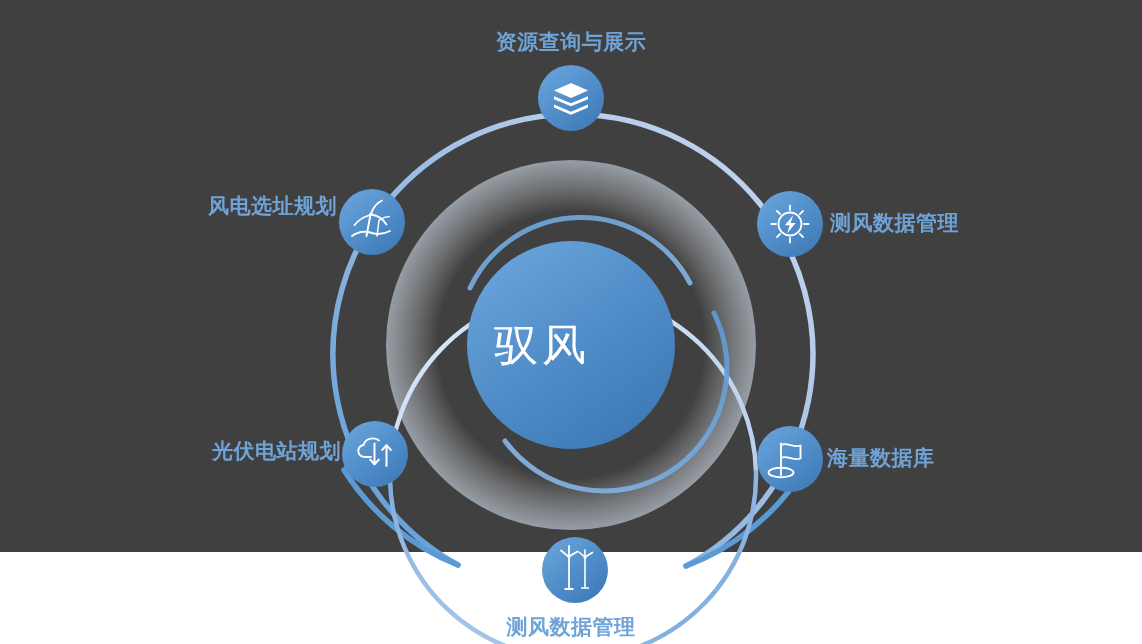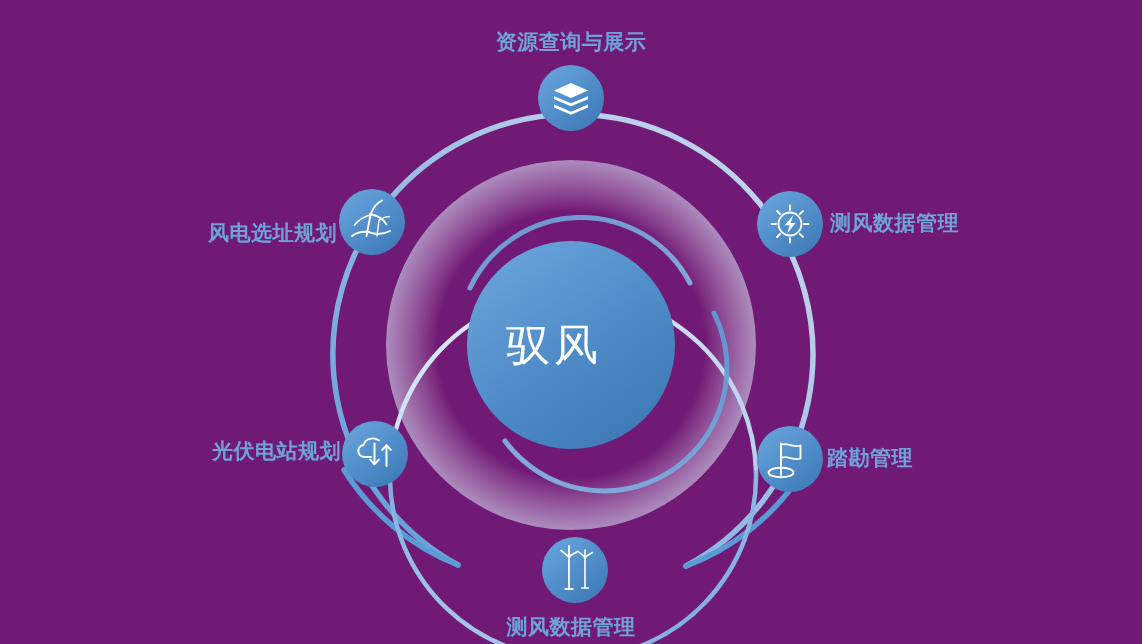--- a/index.html
+++ b/index.html
@@ -9,22 +9,22 @@
   }
   body {
     width: 1142px;
     height: 644px;
     overflow: hidden;
     font-family: "Liberation Sans", "DejaVu Sans", sans-serif;
   }
   #stage {
     position: relative;
     width: 1142px;
-    height: 644px;
-    background: #701a75;
+    height: 552px;
+    background: #404040;
   }
   #diagram-svg {
     position: absolute;
     left: 0;
     top: 0;
     width: 1142px;
     height: 644px;
   }
   .node-label {
     position: absolute;
@@ -32,28 +32,28 @@
     font-weight: bold;
     font-size: 21px;
     letter-spacing: 0.5px;
     color: #6fa3d8;
     white-space: nowrap;
     user-select: none;
     line-height: 1;
   }
   .lbl-top      { left: 571px; top: 31px;  transform: translateX(-50%); }
   .lbl-bottom   { left: 571px; top: 616px; transform: translateX(-50%); }
-  .lbl-left-up  { left: 337px; top: 222px; transform: translateX(-100%); }
+  .lbl-left-up  { left: 337px; top: 195px; transform: translateX(-100%); }
   .lbl-left-dn  { left: 341px; top: 440px; transform: translateX(-100%); }
   .lbl-right-up { left: 830px; top: 212px; }
   .lbl-right-dn { left: 827px; top: 447px; }
 
   .center-title {
     position: absolute;
-    left: 554px;
+    left: 542px;
     top: 345px;
     transform: translate(-50%, -50%);
     color: #ffffff;
     font-family: "Liberation Sans", "DejaVu Sans", sans-serif;
     font-size: 44px;
     font-weight: 400;
     letter-spacing: 4px;
     white-space: nowrap;
     user-select: none;
   }
@@ -229,21 +229,21 @@
         <path d="M379.3 220 C383 217.5 386 216.5 389.5 216.5" stroke-width="1.4"></path>
       </g>
     </g>
 
   </svg>
 
   <div class="node-label lbl-top">资源查询与展示</div>
 
   <div class="node-label lbl-right-up">测风数据管理</div>
 
-  <div class="node-label lbl-right-dn">踏勘管理</div>
+  <div class="node-label lbl-right-dn">海量数据库</div>
 
   <div class="node-label lbl-bottom">测风数据管理</div>
 
   <div class="node-label lbl-left-dn">光伏电站规划</div>
 
   <div class="node-label lbl-left-up">风电选址规划</div>
 
   <div class="center-title">驭风</div>
 
 </div>

